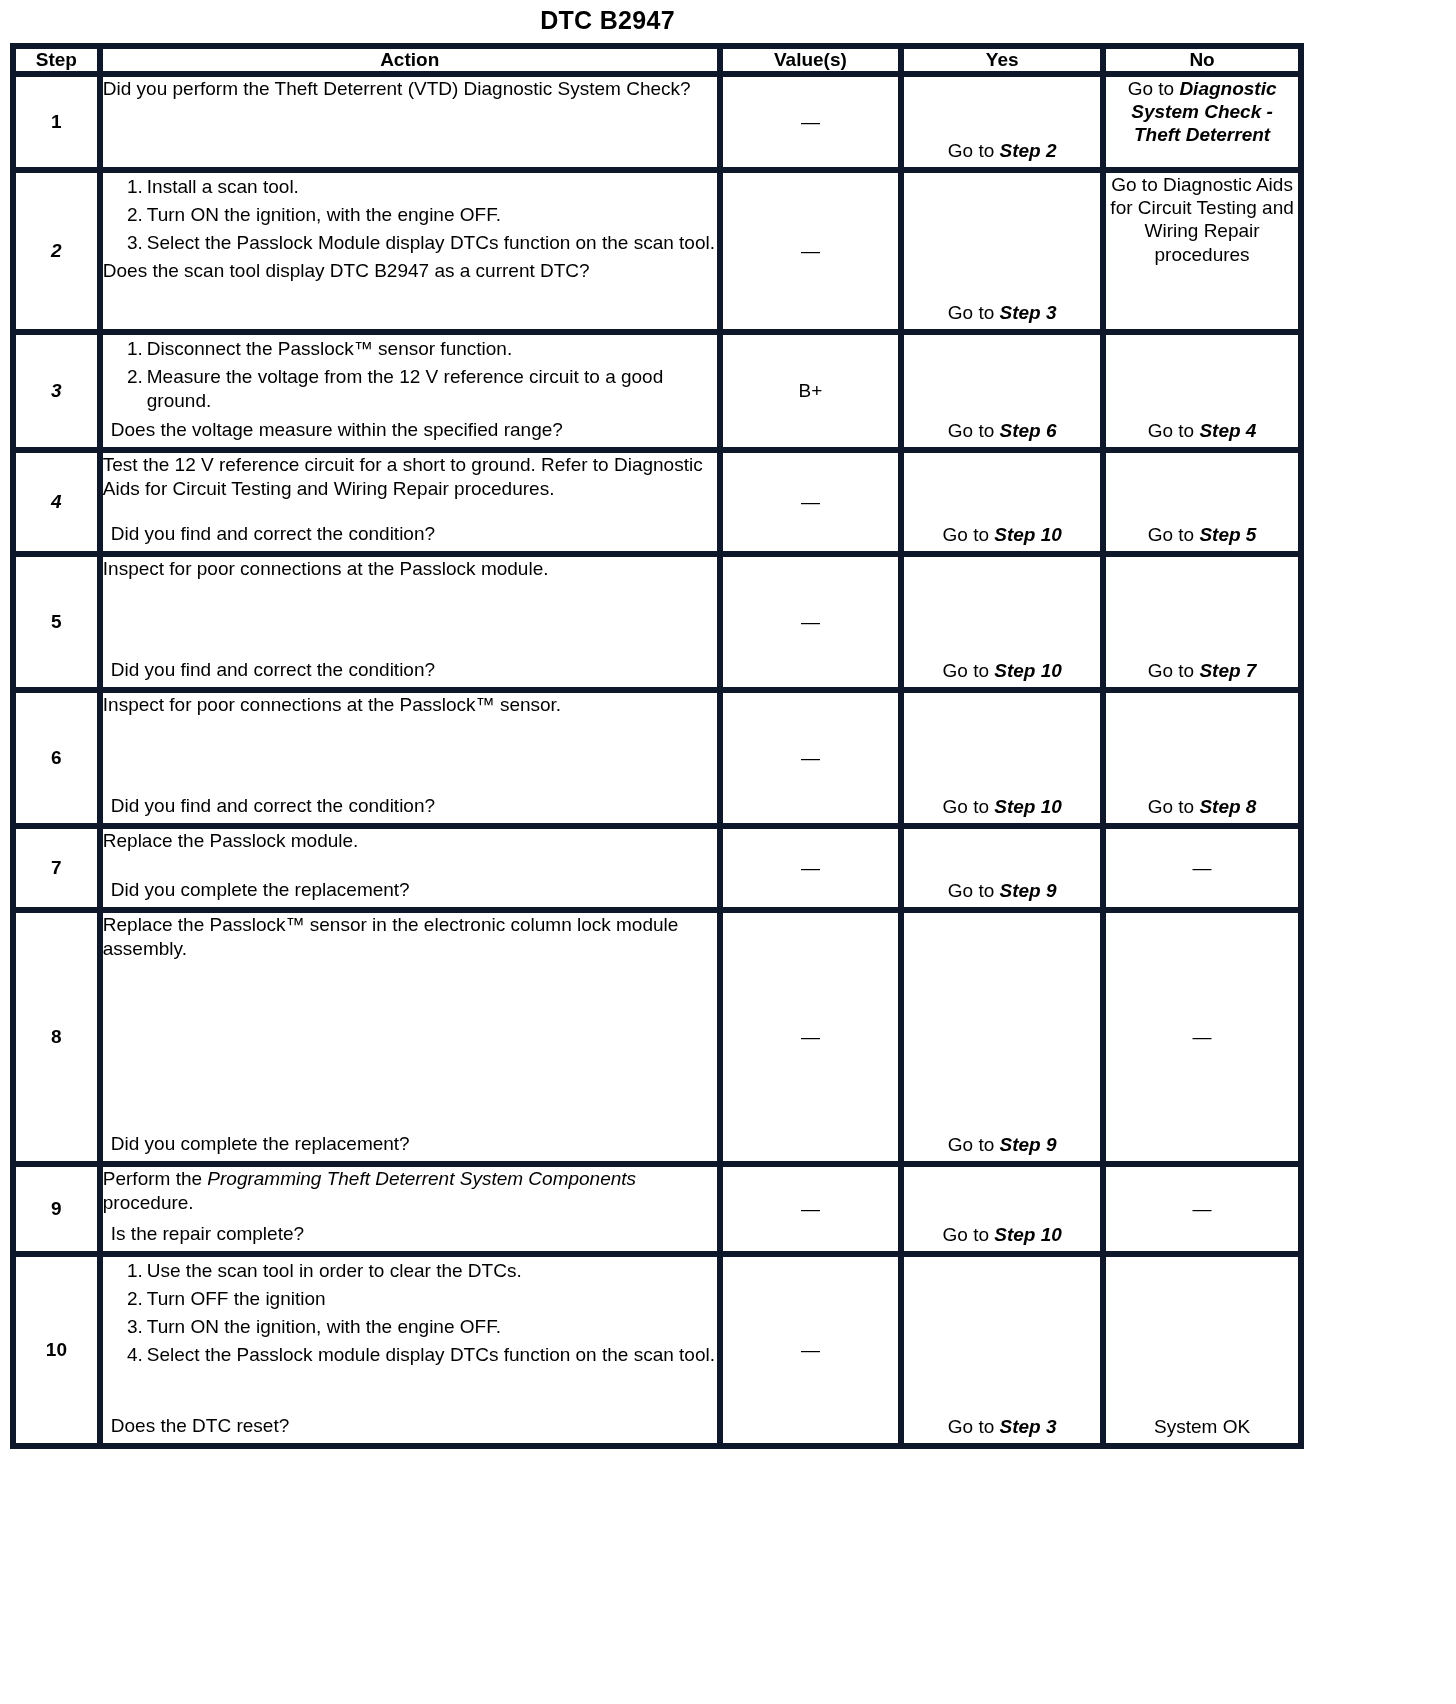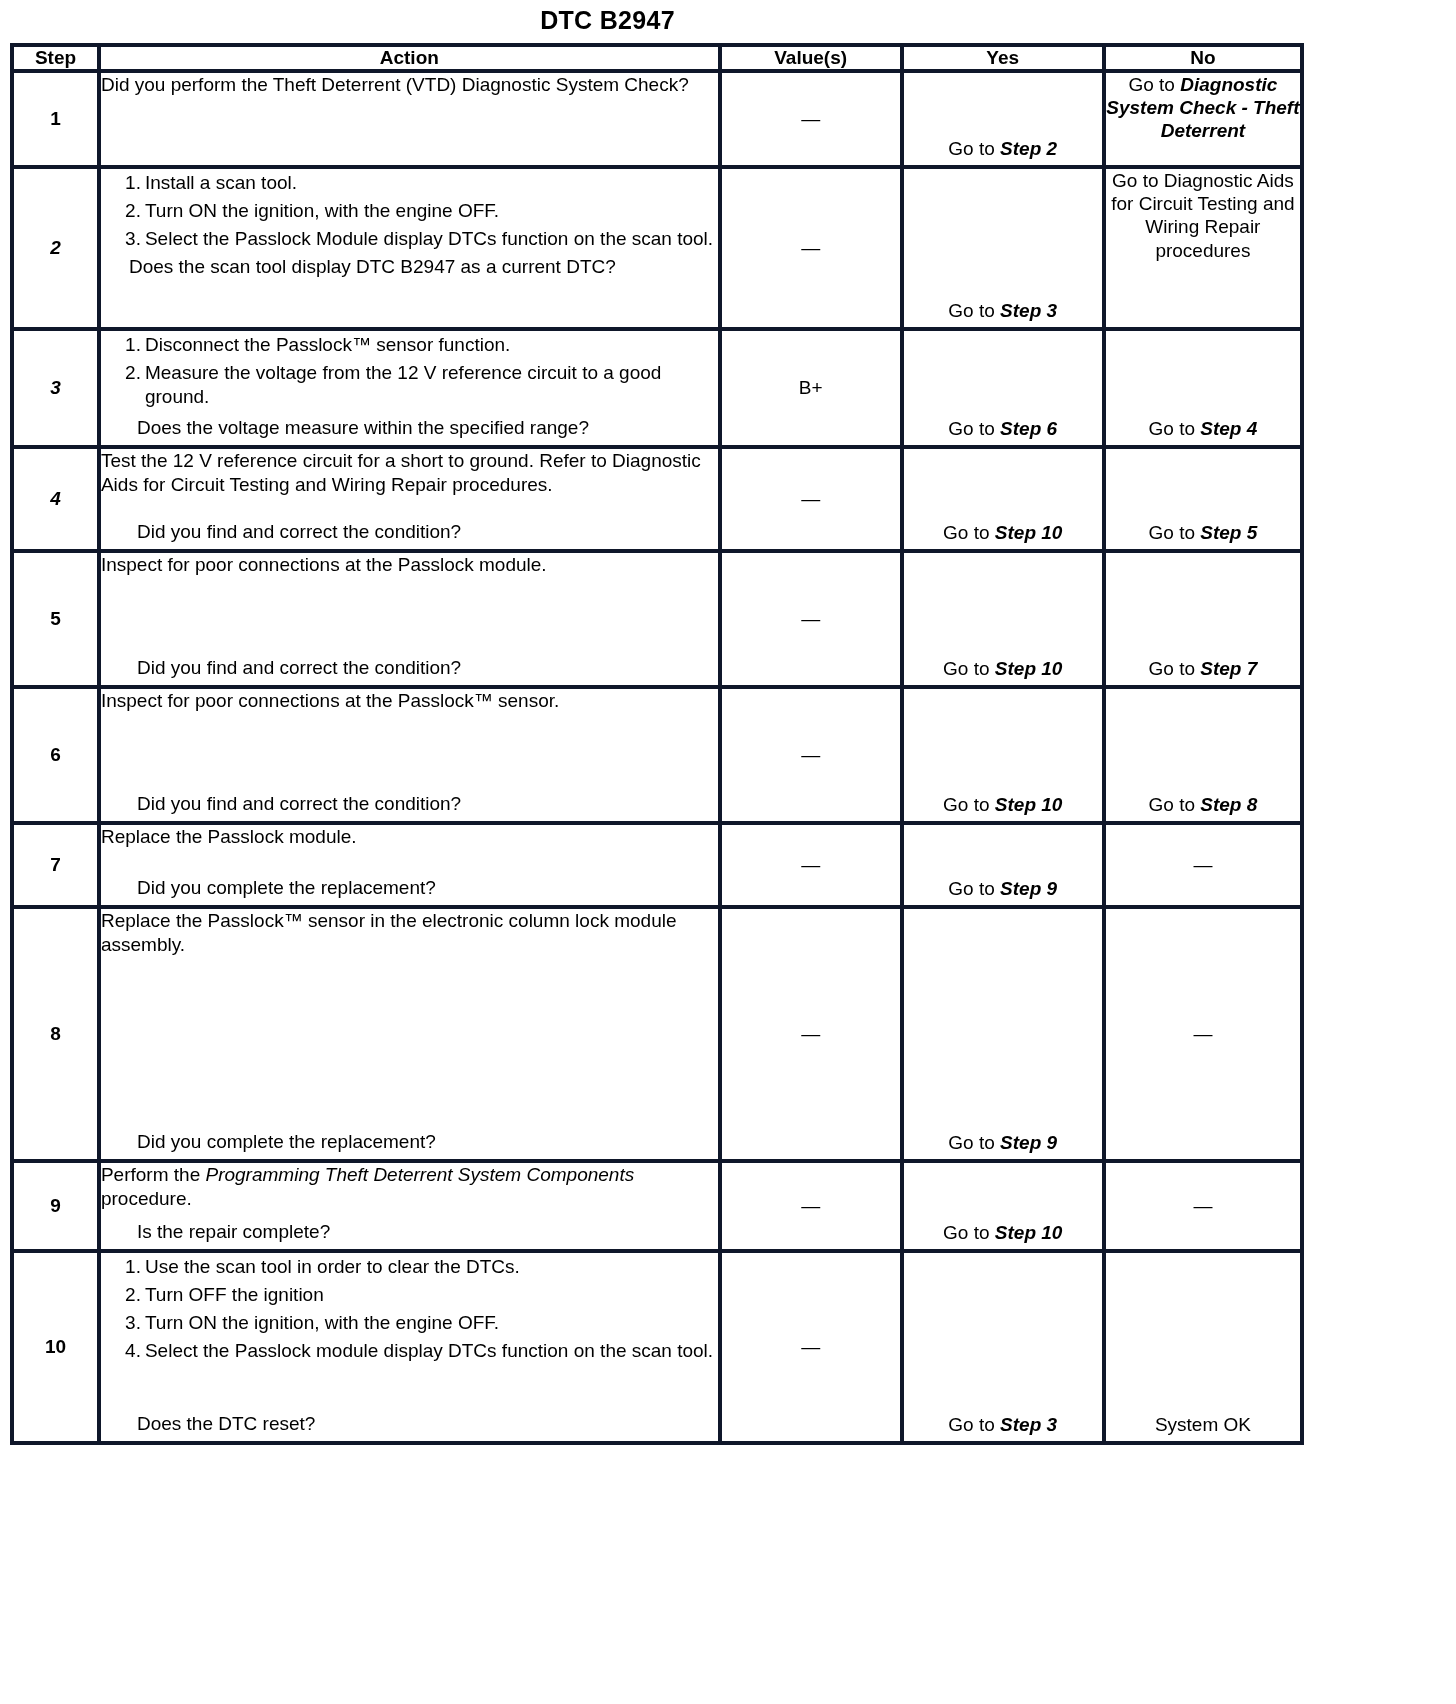--- a/index.html
+++ b/index.html
@@ -26,21 +26,21 @@
     margin: 2px 0 8px 0;
   }
   table.dtc {
     width: 1294px;
     margin: 0 auto;
     border-collapse: collapse;
     table-layout: fixed;
     border: 2px solid #000;
   }
   table.dtc th, table.dtc td {
-    border: 4px solid #0f172a;
+    border: 6px solid #0f172a;
     vertical-align: top;
     padding: 0;
   }
   th.hdr {
     font-size: 19px;
     font-weight: bold;
     text-align: center;
     padding: 5px 2px 6px 2px;
   }
   col.c-step   { width: 86px; }
@@ -97,21 +97,20 @@
   td.action ol li:before {
     counter-increment: li;
     content: counter(li) ".";
     position: absolute;
     left: -28px;
     width: 24px;
     text-align: right;
   }
   td.action .q {
     margin-top: 2px;
-    padding-left: 28px;
   }
   td.action .q.bottom {
     position: absolute;
     left: 8px;
     right: 6px;
     bottom: 5px;
   }
   td.action .it { font-style: italic; }
 
   td.value {

